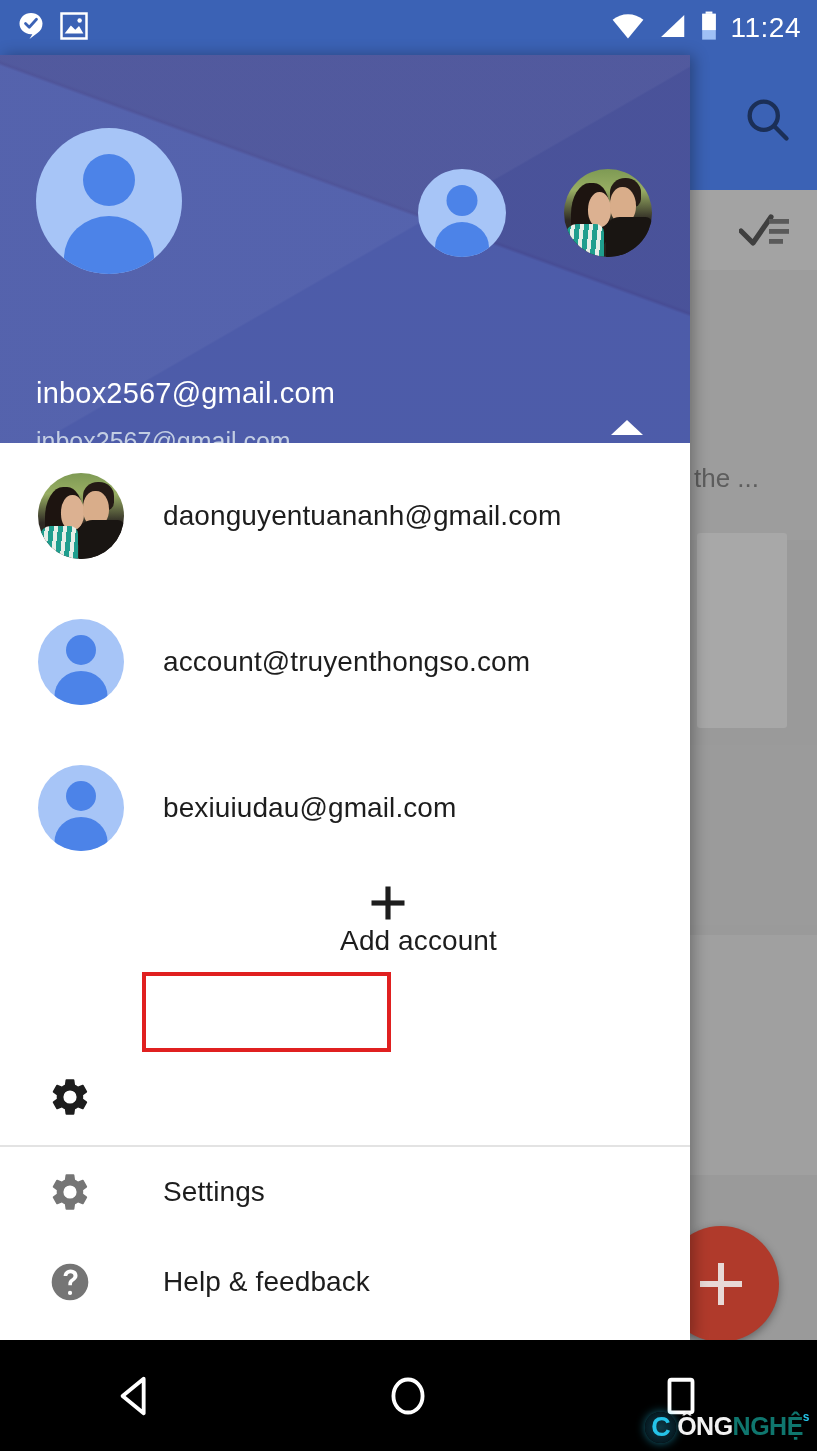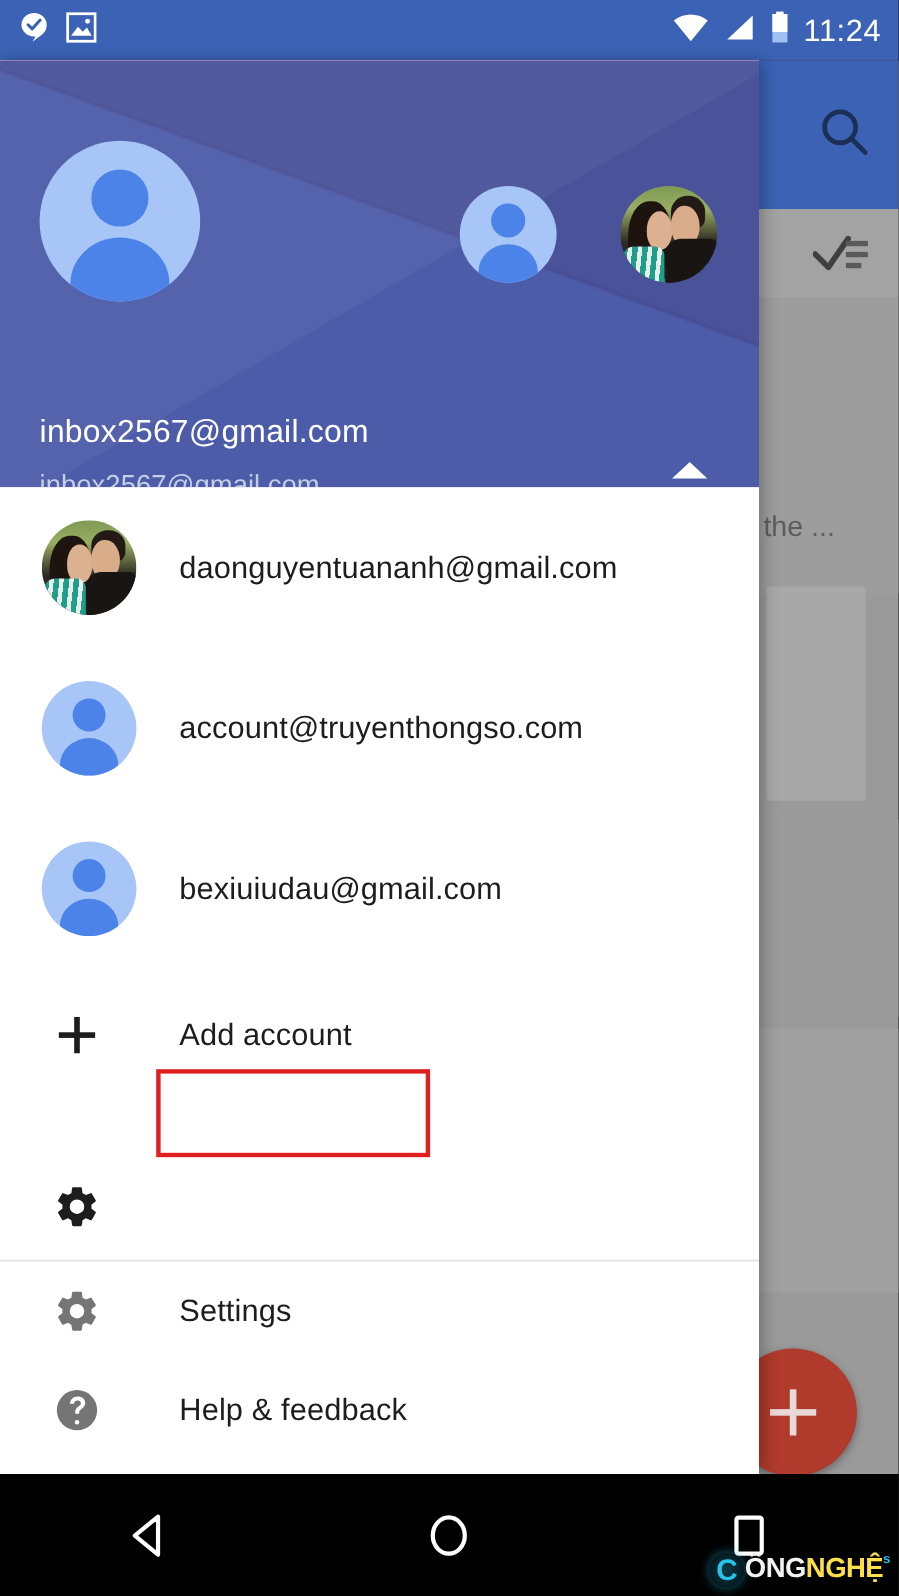--- a/index.html
+++ b/index.html
@@ -193,21 +193,21 @@
     position:relative; display:flex; align-items:center;
     height:82px; padding-left:38px; background:#fff; cursor:pointer;
   }
   .menu-row .ico{
     width:86px; flex:0 0 auto; display:flex; align-items:center; justify-content:flex-start;
     padding-left:10px;
   }
   .menu-row .label{
     margin-left:39px; font-size:28px; color:#1d1d1d; letter-spacing:.1px;
   }
-  #add-account-row{ height:120px; }
+  #add-account-row{ height:120px;flex-direction:column; }
   #add-account-highlight{
     position:absolute; left:142px; top:917px;
     width:249px; height:80px; border:4px solid #E02020;
     pointer-events:none;
   }
   #manage-accounts-row{ height:96px; }
   .divider{ height:2px; background:#e3e3e3; width:690px; }
   #spacer-after-add{ height:48px; background:#fff; }
   #settings-row{ height:90px; }
   #help-row{ height:90px; }
@@ -225,21 +225,21 @@
     font-family:"Liberation Sans", sans-serif;
   }
   #wm-c{
     display:inline-flex; align-items:center; justify-content:center;
     width:31px; height:31px; border-radius:50%;
     color:#25C3E8; background:radial-gradient(circle,#0d3a48 0%, #061a22 70%);
     font-size:27px; line-height:1; margin-right:1px;
     box-shadow:0 0 10px rgba(37,195,232,.55);
   }
   #wm-ong{ color:#f2f2f2; }
-  #wm-nghe{ color:#fde047; }
+  #wm-nghe{ color:#0f766e; }
   #wm-sup{ color:#25C3E8; font-size:12px; margin-top:-2px; }
 </style>
 </head>
 <body>
 
 <div id="app-background">
   <div id="bg-appbar"></div>
 
   <div id="bg-search-icon">
     <svg width="52" height="52" viewBox="0 0 24 24" fill="none" stroke="#1b2f57" stroke-width="2">

